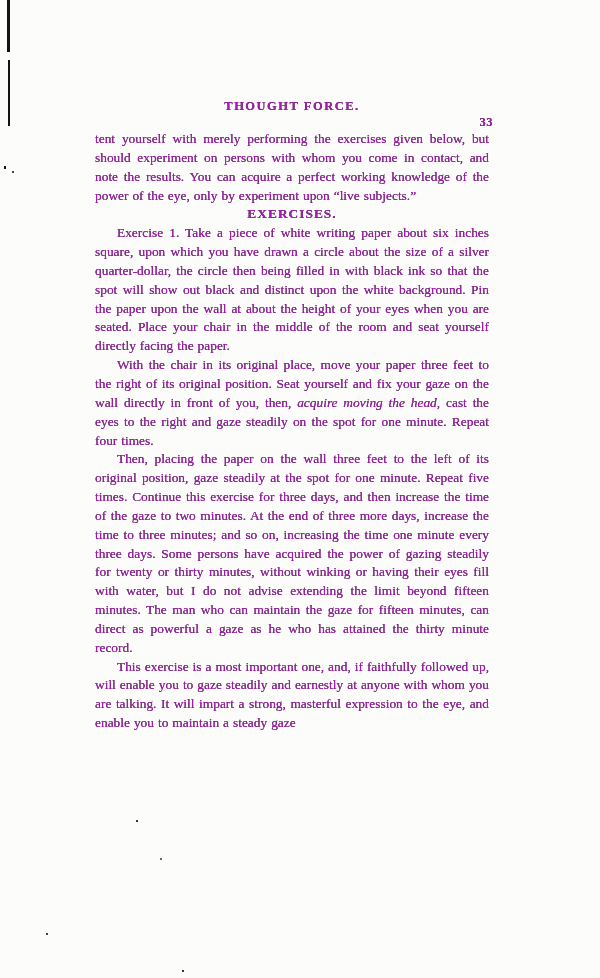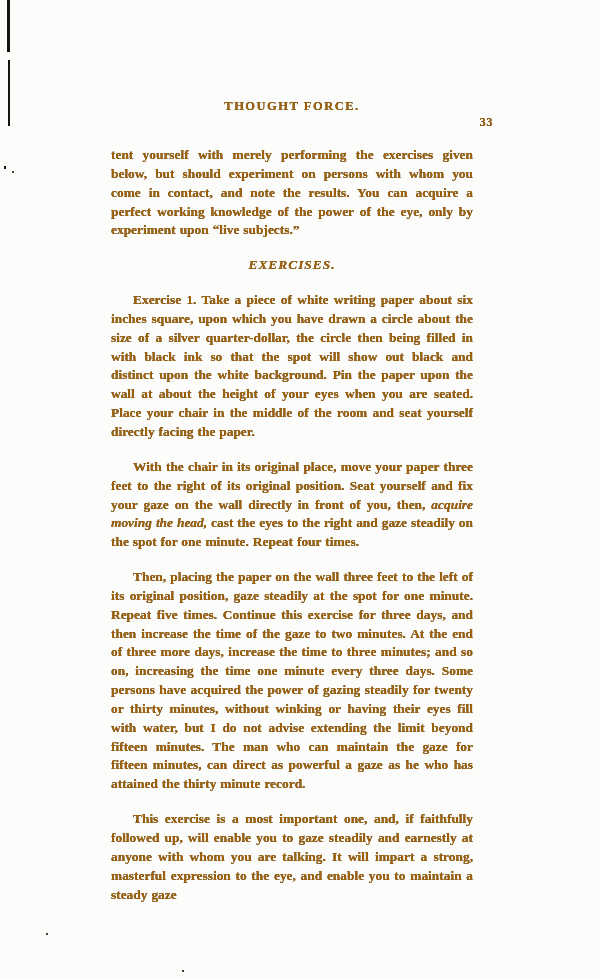--- a/index.html
+++ b/index.html
@@ -7,21 +7,21 @@
     padding: 0;
     background: #ffffff;
   }
   .page {
     position: relative;
     width: 600px;
     height: 978px;
     background: #fcfcfb;
     overflow: hidden;
     font-family: "Liberation Serif", serif;
-    color: #a16207;
+    color: #a21caf;
   }
   
   .running-head {
     position: absolute;
     left: 95px;
     top: 97px;
     width: 394px;
     height: 18px;
     font-weight: bold;
     font-size: 12.5px;
@@ -45,37 +45,35 @@
     left: 95px;
     top: 130px;
     width: 394px;
     font-size: 13.4px;
     line-height: 18.85px;
     text-align: justify;
     word-spacing: 0.6px;
     text-shadow: 0 0 0.35px rgba(25,18,12,0.85);
   }
   .text-column p.para {
-    margin: 16px;
+    margin: 0;
     padding: 0;
-    font-weight: bold;
   }
   .text-column p.indent {
     text-indent: 22px;
   }
   .section-heading {
     margin: 0;
     padding: 0;
     font-size: 13.4px;
     line-height: 18.85px;
     font-weight: bold;
     text-align: center;
     letter-spacing: 1px;
     text-indent: 0;
-    font-style: italic;
   }
   .italic { font-style: italic; }
   
   .artifact {
     position: absolute;
     background: #151310;
     pointer-events: none;
   }
   .a-vline1 { left: 7px;  top: 0;     width: 3px; height: 52px; }
   .a-vline2 { left: 8px;  top: 60px;  width: 2px; height: 66px; }

